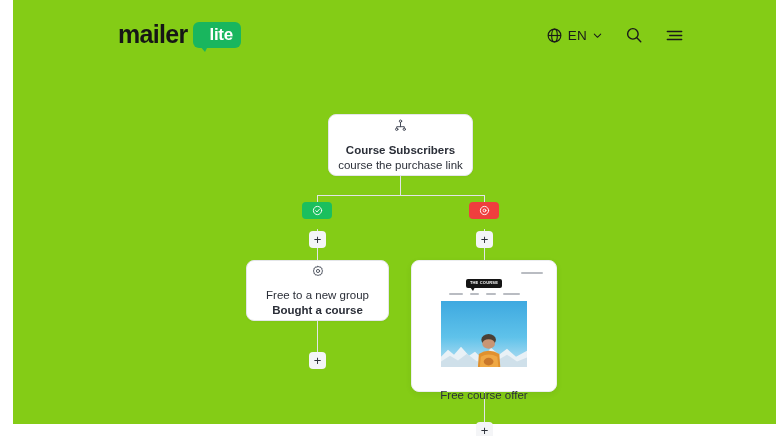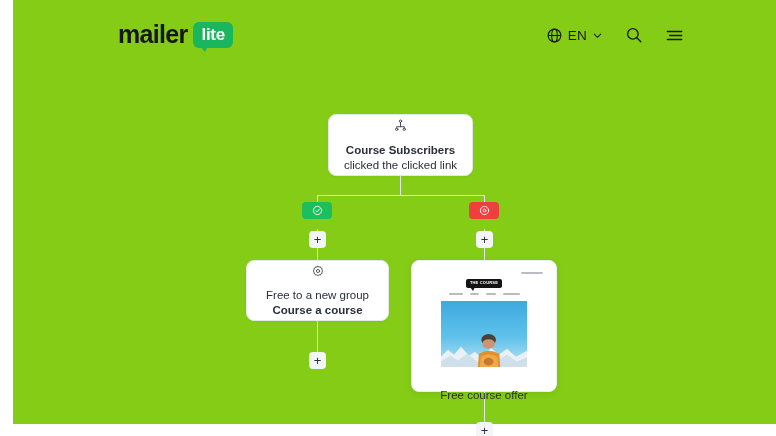--- a/index.html
+++ b/index.html
@@ -29,21 +29,21 @@
   .logo-word {
     font-size: 25px; font-weight: 700; letter-spacing: -0.7px;
     color: #161616; line-height: 1;
   }
   .logo-bubble {
     position: relative;
     background: #19b65e;
     color: #fff;
     font-size: 17px; font-weight: 700;
     letter-spacing: -0.3px;
-    padding: 3px 8px 4px 8px;
+    padding: 3px 8px 4px 16px;
     border-radius: 6px;
     line-height: 1.15;
   }
   .logo-bubble::after {
     content: "";
     position: absolute;
     left: 7px; bottom: -4px;
     width: 0; height: 0;
     border-left: 5px solid transparent;
     border-right: 3px solid transparent;
@@ -234,21 +234,21 @@
         <svg width="13" height="13" viewBox="0 0 24 24" fill="none" stroke="#3d4350" stroke-width="1.7" stroke-linecap="round" stroke-linejoin="round">
           <circle cx="12" cy="4" r="2.2"></circle>
           <circle cx="5" cy="19" r="2.2"></circle>
           <circle cx="19" cy="19" r="2.2"></circle>
           <path d="M12 6.2v4.3"></path>
           <path d="M5 16.8v-2.6h14v2.6"></path>
           <path d="M12 10.5v3.7"></path>
         </svg>
       </span>
       <div class="node-line bold">Course Subscribers</div>
-      <div class="node-line">clicked the clicked link</div>
+      <div class="node-line">course the purchase link</div>
     </div>
 
     <div class="badge yes" style="left:289px; top:132px;">
       <span>
         <svg width="11" height="11" viewBox="0 0 24 24" fill="none" stroke="#ffffff" stroke-width="2" stroke-linecap="round" stroke-linejoin="round">
           <circle cx="12" cy="12" r="9"></circle>
           <polyline points="8 12.3 11 15.2 16.4 9"></polyline>
         </svg>
       </span>
     </div>
@@ -270,21 +270,21 @@
     </div>
 
     <div class="node" style="left:233px; top:190px; width:143px; height:61px;">
       <span class="node-icon">
         <svg width="12" height="12" viewBox="0 0 24 24" fill="none" stroke="#3d4350" stroke-width="1.7" stroke-linecap="round" stroke-linejoin="round">
           <circle cx="12" cy="12" r="3.2"></circle>
           <path d="M12 2.6l2.2 1.5 2.6-.5 1.1 2.4 2.4 1.1-.5 2.6 1.5 2.2-1.5 2.2.5 2.6-2.4 1.1-1.1 2.4-2.6-.5-2.2 1.5-2.2-1.5-2.6.5-1.1-2.4-2.4-1.1.5-2.6L2.6 12l1.5-2.2-.5-2.6 2.4-1.1 1.1-2.4 2.6.5z"></path>
         </svg>
       </span>
       <div class="node-line">Free to a new group</div>
-      <div class="node-line bold">Course a course</div>
+      <div class="node-line bold">Bought a course</div>
     </div>
 
     <div class="plus" style="left:296px; top:282px;">
       <span>+</span>
     </div>
 
     <div class="email-card" style="left:398px; top:190px; width:146px; height:132px;">
 
       <div class="email-inner">
 

